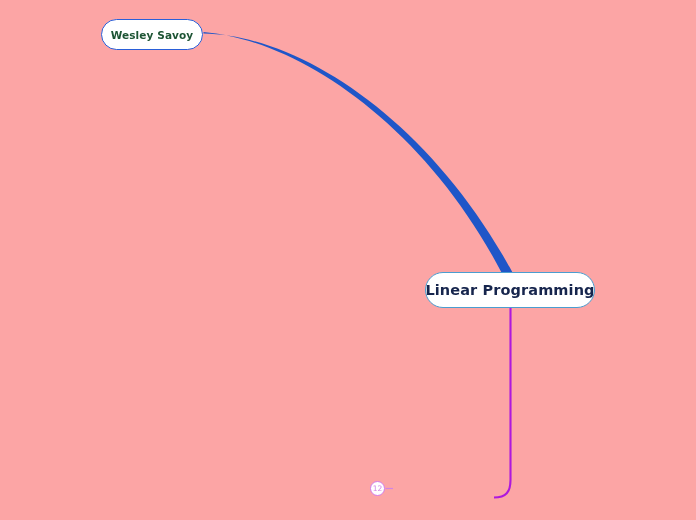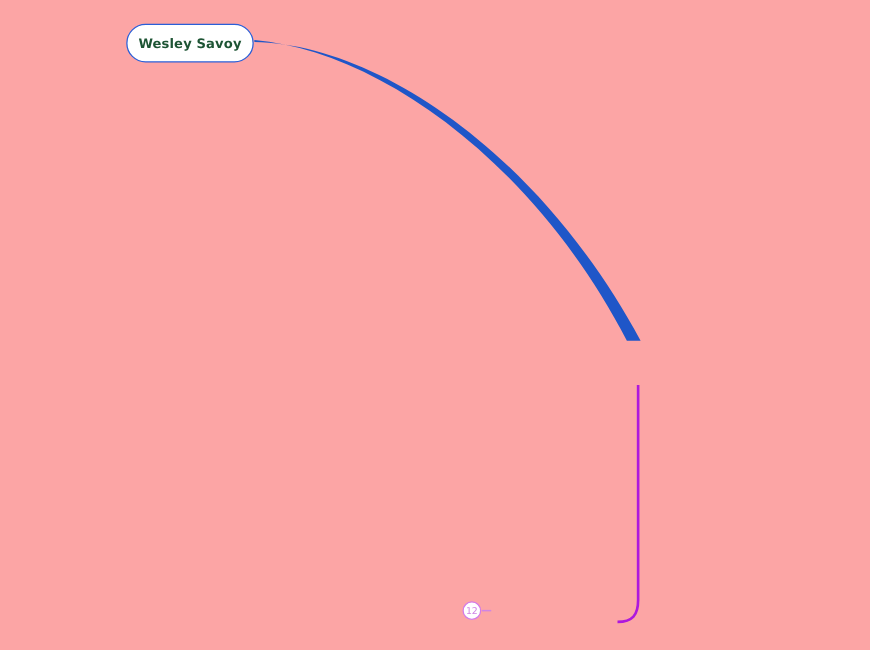--- a/index.html
+++ b/index.html
@@ -123,19 +123,22 @@
              L 510.5 480
              C 510.5 492, 506 497.5, 494 497.5" fill="none" stroke="#ae18dd" stroke-width="2.1" stroke-linecap="butt"></path>
 
     <line x1="385.5" y1="488.5" x2="393" y2="488.5" stroke="#cf85e4" stroke-width="1.2"></line>
   </svg>
 
   <div class="node node-person">
     <span class="node-label">Wesley Savoy</span>
   </div>
 
+  <div class="node node-root">
+    <span class="node-label">Linear Programming</span>
+  </div>
 
 
   <div class="badge">
     <span class="badge-text">12</span>
   </div>
 
 </div>
 
 </body></html>

